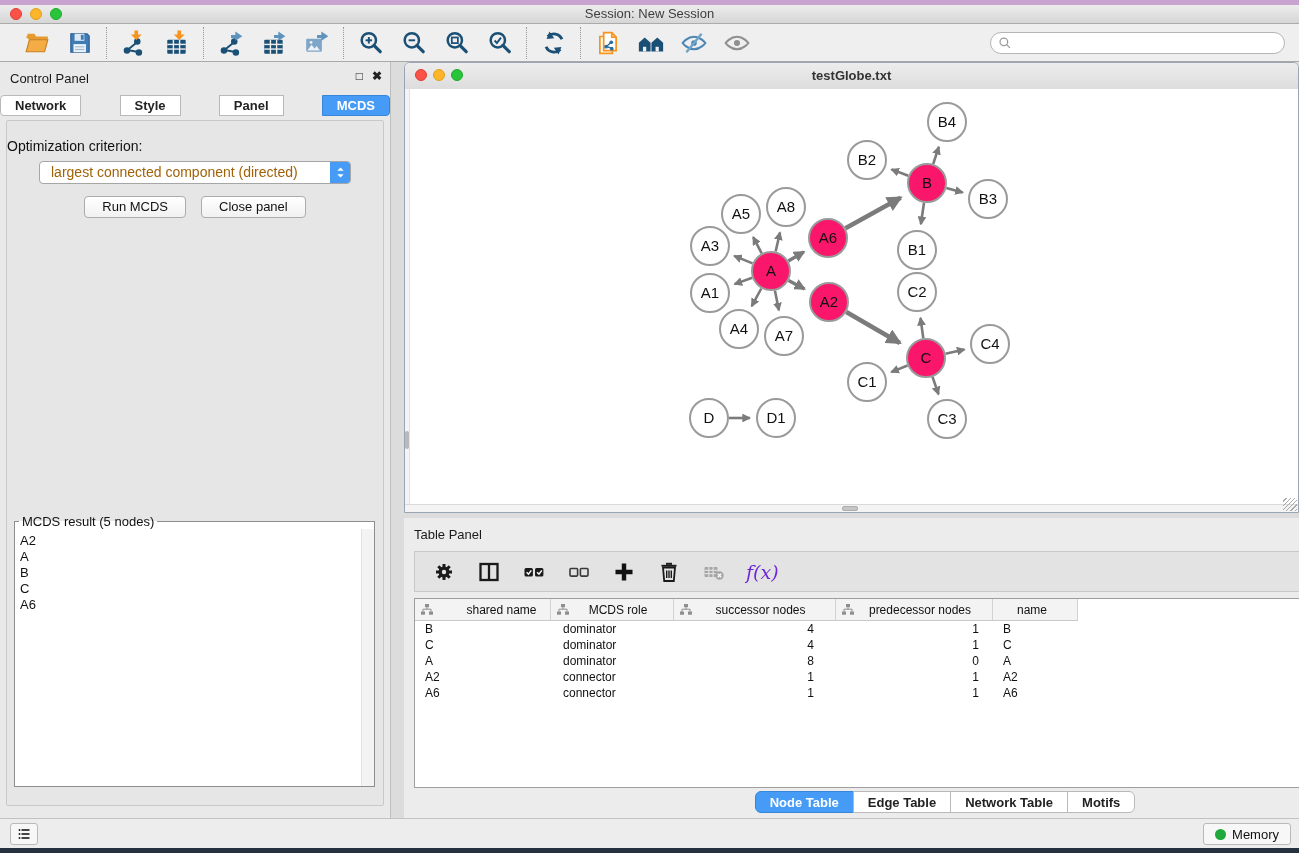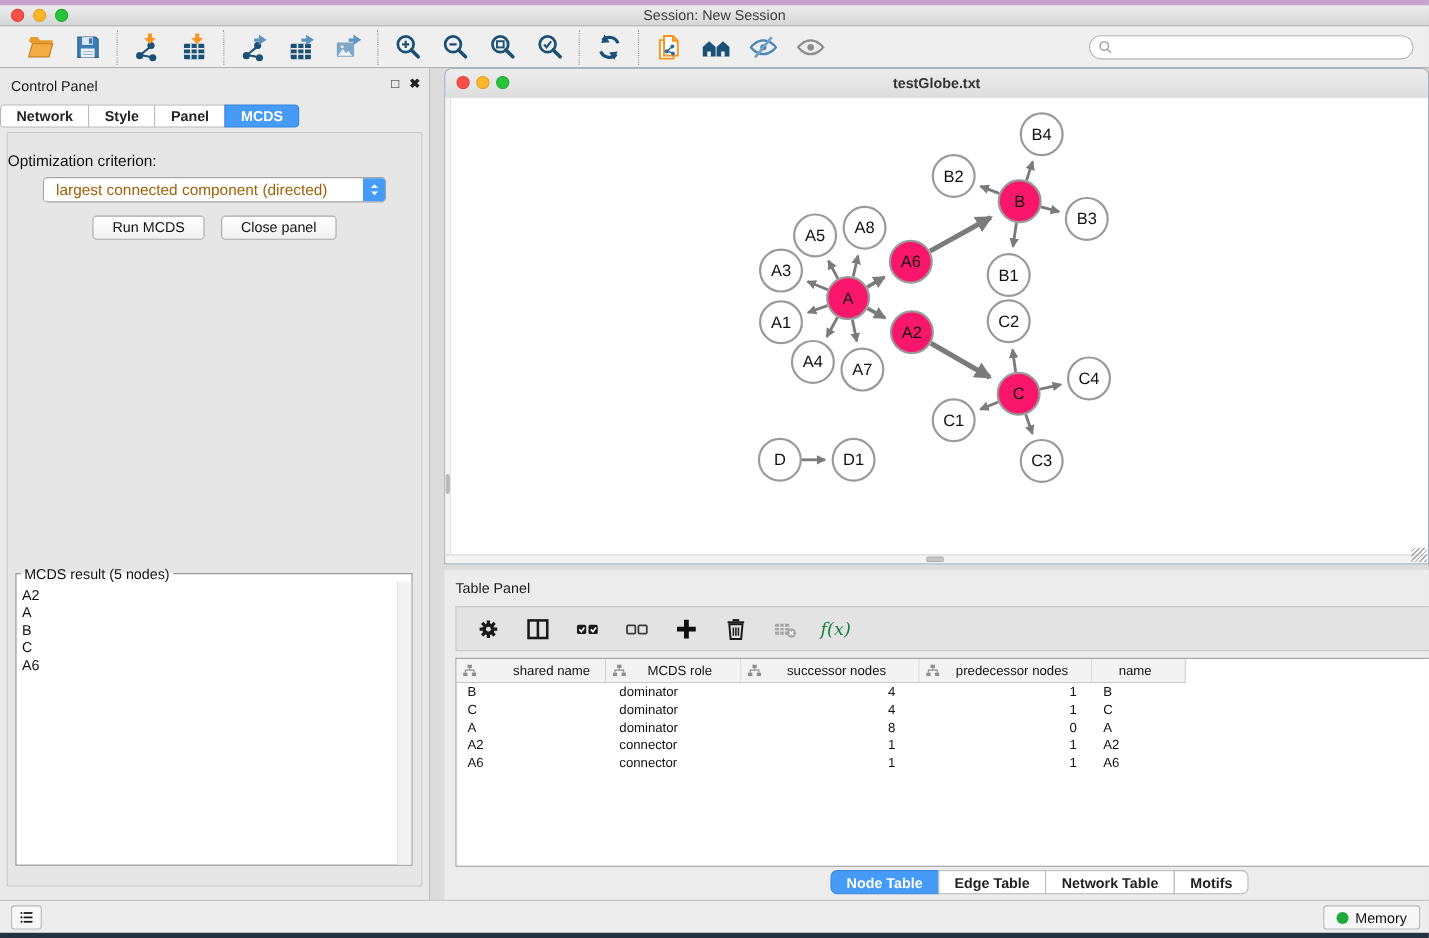--- a/index.html
+++ b/index.html
@@ -32,21 +32,21 @@
                 border:1px solid #B5B5B5; border-radius:12px; display:flex; align-items:center; padding:0 7px; }
   .search-box svg { width:14px; height:14px; }
   .search-box input { border:none; outline:none; flex:1; font-size:12px; background:transparent; padding-left:4px; }
 
   
   .control-panel { position:absolute; left:0; top:62px; width:391px; height:756px; background:#E9E9E9;
                    border-right:1px solid #BEBEBE; }
   .panel-head-title { position:absolute; left:10px; top:9px; font-size:13px; color:#1A1A1A; }
   .panel-head-btns { position:absolute; right:8px; top:7px; display:flex; gap:9px; font-size:12px; color:#222; }
   .panel-head-btns span { cursor:default; line-height:14px; }
-  .cp-tabs { position:absolute; top:33px; left:0; right:0; display:flex; justify-content:flex-start; }
+  .cp-tabs { position:absolute; top:33px; left:0; right:0; display:flex; justify-content:space-between; }
   .seg-tab { height:21px; line-height:20px; padding:0 14px; background:#fff; border:1px solid #B9B9B9;
              font-size:13px; font-weight:bold; color:#222; margin-left:-1px; }
   .seg-tab:first-child { border-radius:4px 0 0 4px; margin-left:0; }
   .seg-tab:last-child { border-radius:0 4px 4px 0; }
   .seg-tab.active { background:var(--accent,#459BF5); border-color:#3786DC; color:#fff; }
   .cp-body { position:absolute; left:6px; right:6px; top:58px; bottom:12px; background:#E6E6E6;
              border:1px solid #C9C9C9; border-radius:2px; }
   .opt-label { text-align:left; margin-top:17px; font-size:14px; color:#111; }
   .dropdown { position:relative; margin:7px auto 0; width:312px; height:23px; background:#fff;
               border:1px solid #A6A6A6; border-radius:4px; font-size:14px; line-height:21px;
@@ -83,21 +83,21 @@
                         border:1px solid #ADADAD; border-radius:2px; }
   .resize-grip { position:absolute; right:1px; bottom:1px; width:14px; height:13px;
                  background:repeating-linear-gradient(135deg, transparent 0 2px, #A8A8A8 2px 3px); }
 
   
   .table-panel { position:absolute; left:404px; top:518px; width:1082px; height:300px; background:#ECECEC; }
   .tp-toolbar { position:absolute; left:10px; right:9px; top:33px; height:41px; background:#E3E3E3;
                 border:1px solid #C8C8C8; display:flex; align-items:center; gap:19px; padding:0 16px; }
   .tp-icon { width:26px; height:24px; display:flex; align-items:center; justify-content:center; }
   .tp-icon svg { width:24px; height:24px; }
-  .fx-label { font-family:"DejaVu Serif", serif; font-style:italic; font-size:16px; color:#15803d; }
+  .fx-label { font-family:"DejaVu Serif", serif; font-style:italic; font-size:19px; color:#6d28d9; }
   .tp-table { position:absolute; left:10px; right:9px; top:80px; bottom:30px; background:#fff;
               border:1px solid #9E9E9E; overflow:hidden; }
   .tp-header { display:flex; height:22px; }
   .th-cell { display:flex; align-items:center; background:#F3F3F3; border-bottom:1px solid #C9C9C9;
              border-right:1px solid #D2D2D2; font-size:12px; color:#111; }
   .th-cell svg { width:12px; height:11px; margin-left:6px; flex:0 0 auto; }
   .th-cell .lbl { flex:1; text-align:center; padding-right:6px; }
   .tr-row { display:flex; height:16px; }
   .td-cell { font-size:12px; color:#111; line-height:16px; white-space:nowrap; overflow:hidden; }
   .table-vscroll { position:absolute; right:0; top:0; bottom:0; width:13px; background:#FAFAFA; border-left:1px solid #DEDEDE; }

